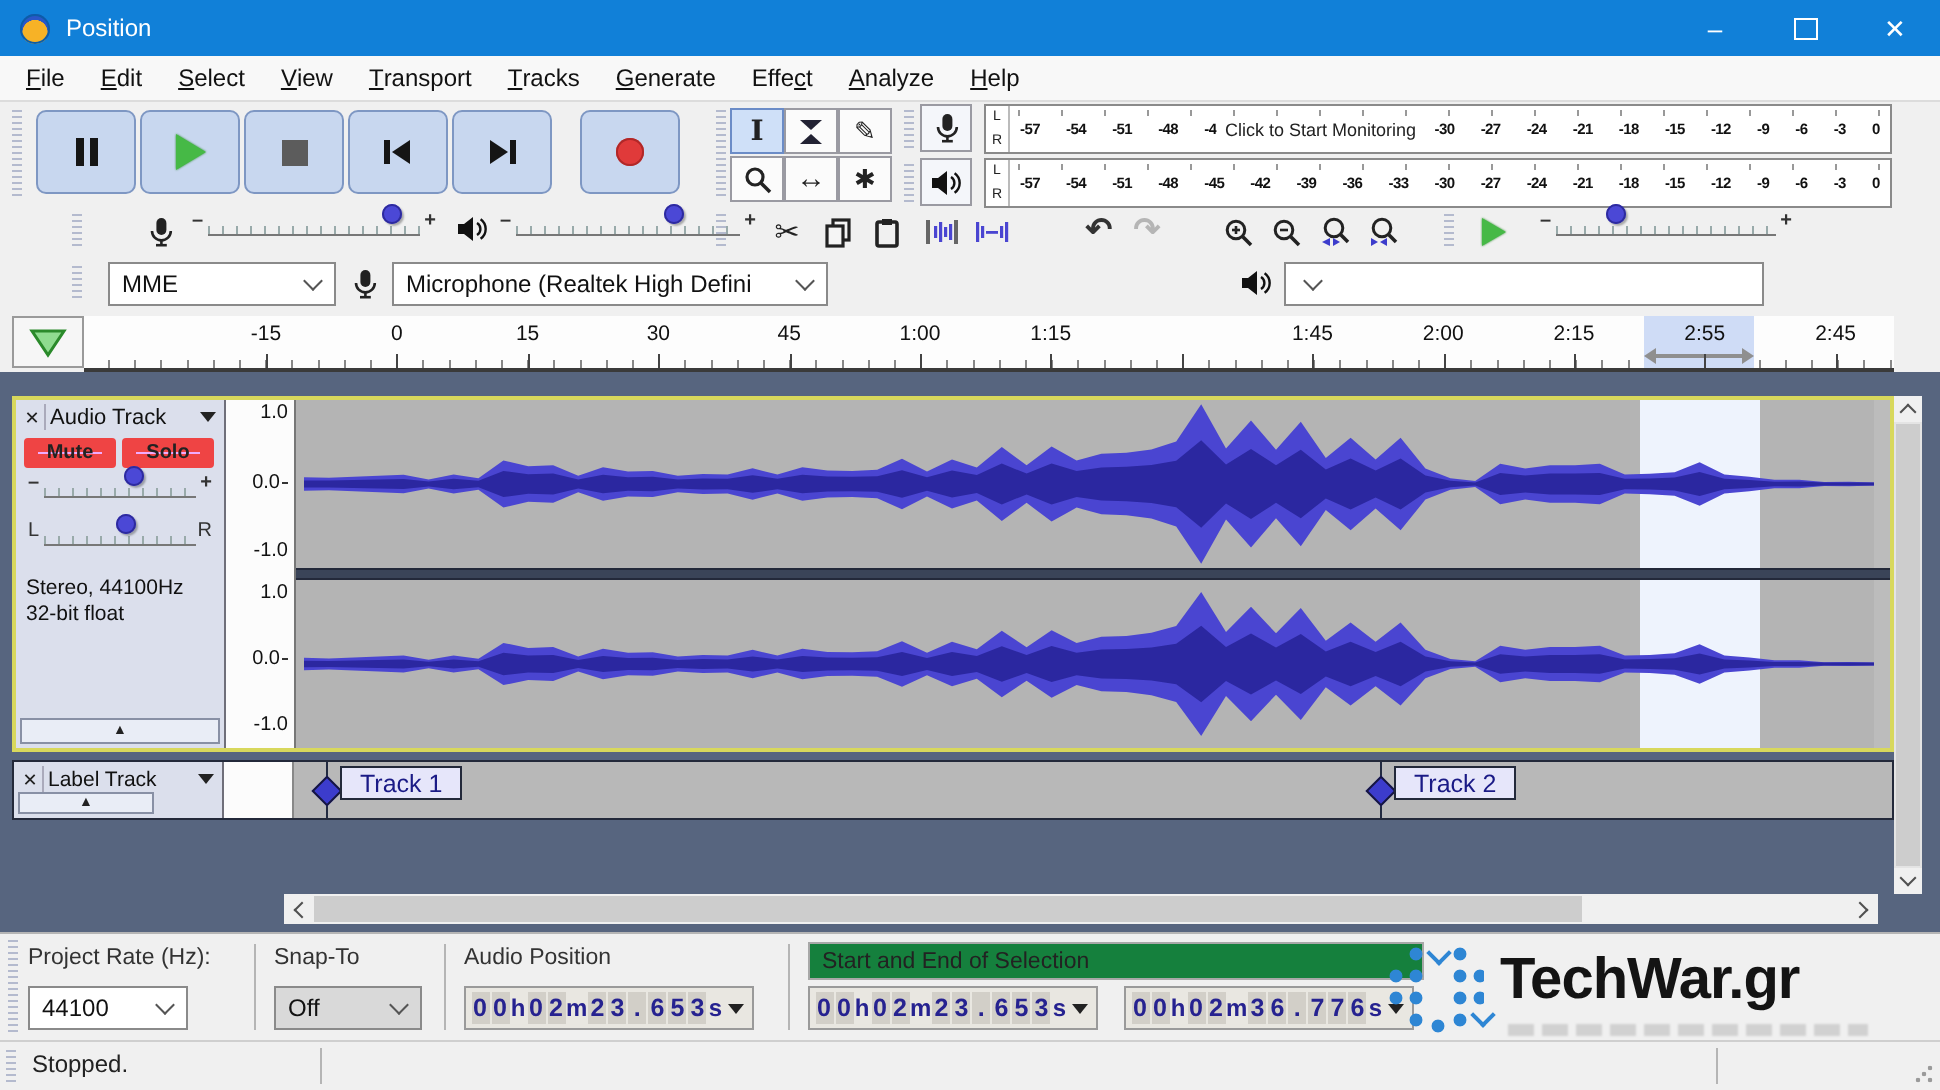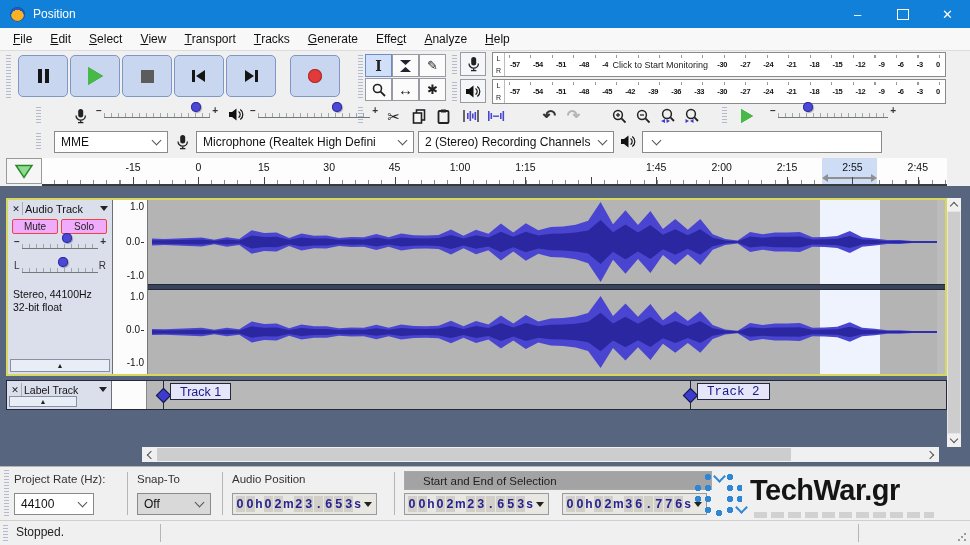--- a/index.html
+++ b/index.html
@@ -67,21 +67,21 @@
   .sel-arrow .bar{position:absolute;left:4px;right:4px;top:4px;height:2px;background:#8f8f8f;}
   .sel-arrow .arr-l{position:absolute;left:0;top:1px;width:0;height:0;border-top:4px solid transparent;border-bottom:4px solid transparent;border-right:6px solid #8f8f8f;}
   .sel-arrow .arr-r{position:absolute;right:0;top:1px;width:0;height:0;border-top:4px solid transparent;border-bottom:4px solid transparent;border-left:6px solid #8f8f8f;}
   
   .tracks{position:absolute;left:0;top:186px;right:0;height:280px;background:#57657f;}
   .atrack{position:absolute;left:6px;top:12px;width:941px;height:178px;box-sizing:border-box;border:2px solid #d8d85c;background:#b4b4b4;}
   .apanel{position:absolute;left:0;top:0;bottom:0;width:104px;background:#dbdfec;border-right:1px solid #6f6f7a;}
   .close-x{position:absolute;left:2px;top:2px;width:12px;height:13px;display:flex;align-items:center;justify-content:center;font-size:9px;color:#222;border-right:1px solid #aab;}
   .trk-title{position:absolute;left:17px;top:2px;right:2px;height:13px;display:flex;align-items:center;font-size:11px;color:#111;}
   .caret-down{width:0;height:0;border-left:4px solid transparent;border-right:4px solid transparent;border-top:5px solid #222;margin-left:auto;margin-right:2px;}
-  .ms-btn{position:absolute;top:19px;height:15px;box-sizing:border-box;border:1px solid #ef4444;background:#f0abfc;border-radius:2px;display:flex;align-items:center;justify-content:center;font-size:10px;color:#222;}
+  .ms-btn{position:absolute;top:19px;height:15px;box-sizing:border-box;border:7px solid #ef4444;background:#f0abfc;border-radius:2px;display:flex;align-items:center;justify-content:center;font-size:10px;color:#222;font-weight:bold;}
   .info-line{position:absolute;left:5px;font-size:10.5px;color:#111;}
   .collapse-btn{position:absolute;left:2px;right:2px;bottom:2px;height:13px;border:1px solid #8890a5;background:#e9edf6;box-sizing:border-box;display:flex;align-items:center;justify-content:center;font-size:7px;color:#222;}
   .vruler{position:absolute;left:105px;top:0;bottom:0;width:34px;background:#fcfcfc;border-right:1px solid #777;}
   .vr-num{position:absolute;right:3px;font-size:10px;color:#111;}
   .vr-num.mid::after{content:'';display:inline-block;width:3px;height:1px;background:#333;vertical-align:middle;margin-left:1px;}
   .wavearea{position:absolute;left:140px;top:0;bottom:0;right:0;overflow:hidden;}
   .wchan{position:absolute;left:0;right:0;background:#b4b4b4;}
   .chan-div{position:absolute;left:0;right:0;top:84px;height:6px;background:#3a4458;border-top:1px solid #23293a;border-bottom:1px solid #23293a;box-sizing:border-box;}
   .wave-sel{position:absolute;left:672px;width:60px;top:0;bottom:0;background:#eef3fd;}
   .postclip{position:absolute;left:789px;right:0;top:0;bottom:0;background:#bcbcbc;}
@@ -101,21 +101,21 @@
   .sb-chev{width:5px;height:5px;border-right:1.5px solid #505050;border-bottom:1.5px solid #505050;}
   .sb-thumb{position:absolute;background:#cdcdcd;}
   
   .selbar{position:absolute;left:0;top:466px;right:0;height:54px;background:#f0f0f0;border-top:1px solid #b5b5b5;}
   .sb-label{position:absolute;top:6px;font-size:11.5px;color:#333;}
   .vsep{position:absolute;top:5px;bottom:6px;width:1px;background:#b5b5b5;}
   .tf{position:absolute;top:26px;height:22px;box-sizing:border-box;display:flex;align-items:center;background:#e9e7e1;border:1px solid #9a9a9a;padding:0 2px;}
   .tf-d{display:inline-block;min-width:9px;text-align:center;background:#d2cfc8;color:#262290;font-weight:bold;font-size:12.5px;margin:0 0.5px;line-height:16px;}
   .tf-u{display:inline-block;min-width:8px;text-align:center;color:#262290;font-weight:bold;font-size:12px;}
   .tf-caret{width:0;height:0;border-left:4px solid transparent;border-right:4px solid transparent;border-top:5px solid #222;margin:0 2px;}
-  .hdr-combo{position:absolute;top:4px;height:19px;box-sizing:border-box;border:1px solid #a8a8a8;background:#a3a3a3;display:flex;align-items:center;padding:0 18px;font-size:11.5px;color:#222;}
+  .hdr-combo{position:absolute;top:4px;height:19px;box-sizing:border-box;border:1px solid #a8a8a8;background:#15803d;display:flex;align-items:center;padding:0 6px;font-size:11.5px;color:#222;}
   
   .twlogo{position:absolute;left:694px;top:467px;width:268px;height:58px;z-index:6;}
   .tw-dots{position:absolute;left:0;top:5px;width:48px;height:46px;
     background-image:
       radial-gradient(circle 3.4px at 14px 5px,#2e86d4 3px,transparent 3.4px),
       radial-gradient(circle 3.4px at 36px 5px,#2e86d4 3px,transparent 3.4px),
       radial-gradient(circle 3.4px at 4px 16px,#2e86d4 3px,transparent 3.4px),
       radial-gradient(circle 3.4px at 14px 16px,#2e86d4 3px,transparent 3.4px),
       radial-gradient(circle 3.4px at 36px 16px,#2e86d4 3px,transparent 3.4px),
       radial-gradient(circle 3.4px at 46px 16px,#2e86d4 3px,transparent 3.4px),
@@ -443,24 +443,20 @@
     <div class="abs" style="left:140px;top:4px;">
       <svg width="13" height="16" viewBox="0 0 13 16">
           <rect x="4.2" y="1" width="5" height="8.5" rx="2.5" fill="#222"></rect>
           <path d="M2,7.5 a4.7,4.7 0 0 0 9.4,0" stroke="#222" stroke-width="1.3" fill="none"></path>
           <line x1="6.7" y1="12.5" x2="6.7" y2="14" stroke="#222" stroke-width="1.3"></line>
           <line x1="4" y1="14.6" x2="9.4" y2="14.6" stroke="#222" stroke-width="1.3"></line>
         </svg>
     </div>
     <div class="combo" style="left:160px;width:218px;">
       <span class="txt">Microphone (Realtek High Defini</span>
-        <span class="chev"></span>
-    </div>
-    <div class="combo" style="left:382px;width:196px;">
-      <span class="txt">2 (Stereo) Recording Channels</span>
         <span class="chev"></span>
     </div>
     <div class="abs" style="left:584px;top:5px;">
       <svg width="16" height="13" viewBox="0 0 16 13">
           <polygon points="1,4 4,4 8.5,0.5 8.5,12.5 4,9 1,9" fill="#111"></polygon>
           <path d="M10.5,3.5 a3.5,3.5 0 0 1 0,6" stroke="#111" stroke-width="1.2" fill="none"></path>
           <path d="M12.3,1.6 a6,6 0 0 1 0,9.8" stroke="#111" stroke-width="1.2" fill="none"></path>
         </svg>
     </div>
     <div class="combo" style="left:606px;width:240px;">
@@ -587,21 +583,21 @@
             <span>▲</span>
           </div>
       </div>
       <div class="lstub"></div>
       <div class="lcontent">
           <div class="lmark-line" style="left: 16px;"></div>
           <div class="lmark-dia" style="left: 16px;"></div>
           <div class="lflag" style="left: 23px;">Track 1</div>
           <div class="lmark-line" style="left: 543px;"></div>
           <div class="lmark-dia" style="left: 543px;"></div>
-          <div class="lflag" style="left: 550px; font-family: Liberation Mono, monospace;">Track 2</div>
+          <div class="lflag" style="left: 550px;">Track 2</div>
         </div>
     </div>
 
     <div class="vscroll">
       <div class="sb-btn" style="left:0;right:0;top:0;height:13px;">
           <span class="sb-chev" style="transform:rotate(225deg);margin-top:3px;"></span>
         </div>
       <div class="sb-thumb" style="left:1px;right:1px;top:14px;bottom:14px;"></div>
       <div class="sb-btn" style="left:0;right:0;bottom:0;height:13px;">
           <span class="sb-chev" style="transform:rotate(45deg);margin-bottom:3px;"></span>

